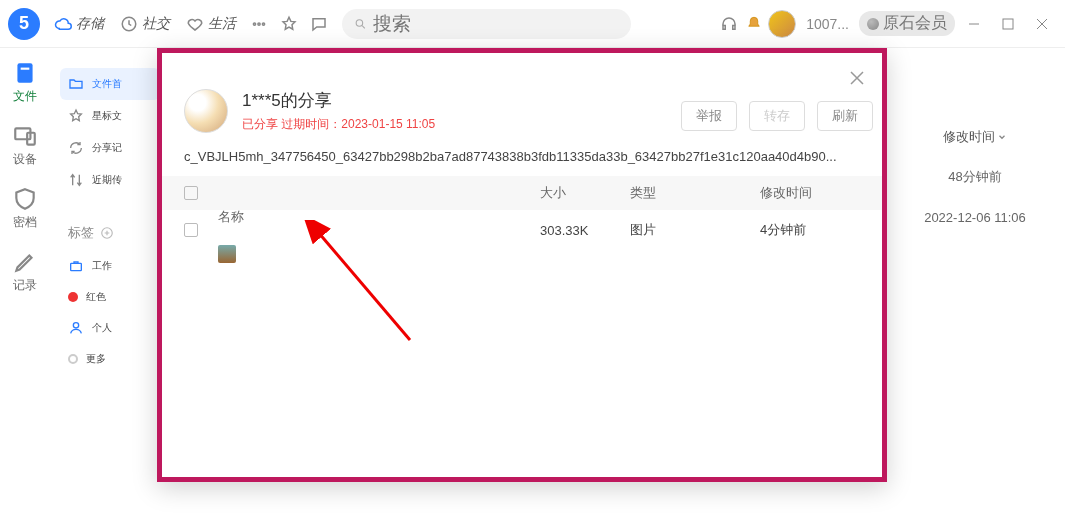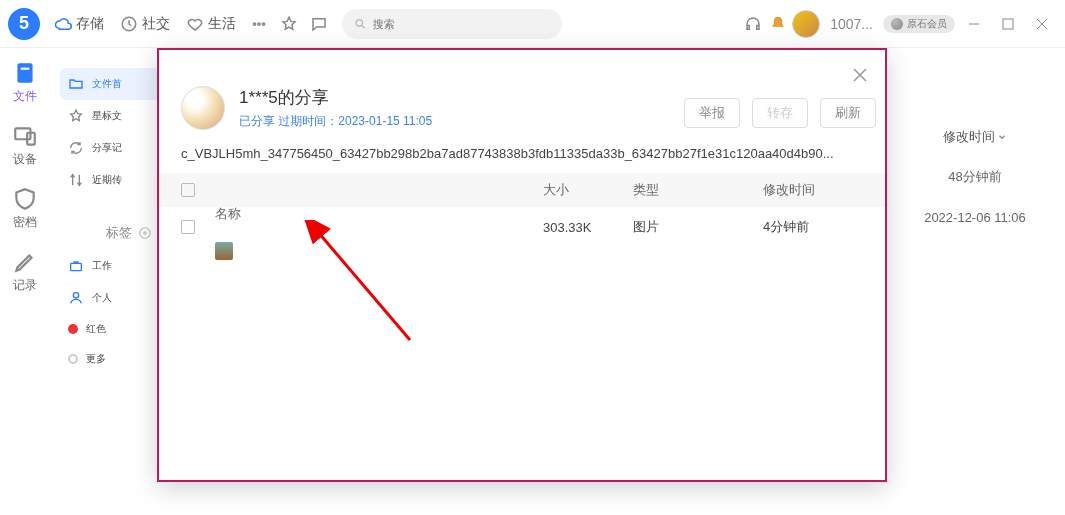--- a/index.html
+++ b/index.html
@@ -1,59 +1,59 @@
 <!DOCTYPE html>
 <html><head>
 <meta charset="utf-8">
 <style>
 * { box-sizing: border-box; margin: 0; padding: 0; font-family: "Microsoft YaHei", "PingFang SC", sans-serif; }
 body { width: 1065px; height: 515px; overflow: hidden; background: #fff; position: relative; }
 
 
 .topbar { height: 48px; display: flex; align-items: center; padding: 0 8px; border-bottom: 1px solid #eee; gap: 4px; }
 .logo { width: 32px; height: 32px; border-radius: 50%; background: #2b7cff; color: #fff; display: flex; align-items: center; justify-content: center; font-size: 18px; font-weight: bold; margin-right: 4px; }
-.top-item { display: flex; align-items: center; gap: 4px; color: #555; font-size: 14px; padding: 4px 6px; cursor: pointer; }
+.top-item { display: flex; align-items: center; gap: 4px; color: #555; font-size: 14px; padding: 4px 6px; cursor: pointer; font-style: italic; }
 .top-icon { width: 18px; height: 18px; display: flex; align-items: center; justify-content: center; color: #888; }
 .search-box { display: flex; align-items: center; background: #f2f2f2; border-radius: 16px; height: 30px; padding: 0 12px; gap: 6px; min-width: 220px; margin-left: 6px; }
-.search-box input { border: none; background: transparent; outline: none; font-size: 11px; color: #888; width: 100%; }
+.search-box input { border: none; background: transparent; outline: none; font-size: 19px; color: #888; width: 100%; }
 .spacer { flex: 1; }
 .net-label { color: #2b9e60; font-size: 13px; margin-right: 8px; }
 .avatar { width: 28px; height: 28px; border-radius: 50%; background: linear-gradient(135deg,#f0c419,#c84); border: 1px solid #ccc; }
 .user-id { color: #888; font-size: 14px; margin: 0 6px; }
-.member-badge { display: flex; align-items: center; background: #e8e8e8; border-radius: 12px; padding: 2px 8px; font-size: 10px; color: #777; gap: 4px; }
+.member-badge { display: flex; align-items: center; background: #e8e8e8; border-radius: 12px; padding: 2px 8px; font-size: 16px; color: #777; gap: 4px; }
 .member-dot { width: 12px; height: 12px; border-radius: 50%; background: radial-gradient(circle at 35% 30%, #bbb, #888); }
 .win-btn { width: 30px; height: 30px; display: flex; align-items: center; justify-content: center; color: #888; cursor: pointer; }
 
 
 .leftrail { position: absolute; left: 0; top: 48px; bottom: 0; width: 50px; display: flex; flex-direction: column; align-items: center; padding-top: 12px; gap: 18px; }
 .rail-item { display: flex; flex-direction: column; align-items: center; gap: 2px; cursor: pointer; color: #666; }
-.rail-item.active { color: #8b5cf6; }
+.rail-item.active { color: #15803d; }
 .rail-icon { width: 26px; height: 26px; display: flex; align-items: center; justify-content: center; }
 .rail-label { font-size: 12px; }
 
 
 .sidebar { position: absolute; left: 50px; top: 48px; bottom: 0; width: 110px; padding: 20px 0 0 10px; overflow: hidden; }
 .sb-item { display: flex; align-items: center; gap: 8px; padding: 8px 8px; font-size: 10px; color: #444; cursor: pointer; border-radius: 6px; }
 .sb-item.active { background: #eaf2ff; color: #2b7cff; }
 .sb-icon { width: 16px; height: 16px; display: flex; align-items: center; justify-content: center; color: #888; }
 .sb-section { margin-top: 24px; }
-.sb-header { display: flex; align-items: center; gap: 6px; font-size: 13px; color: #888; padding: 4px 8px 8px; justify-content: flex-end; }
+.sb-header { display: flex; align-items: center; gap: 6px; font-size: 13px; color: #888; padding: 4px 8px 8px; }
 .tag-dot { width: 10px; height: 10px; border-radius: 2px; flex-shrink: 0; }
 .tag-dot.round { border-radius: 50%; }
 
 
 .rightcol { position: absolute; right: 0; top: 48px; width: 180px; }
 .rc-header { display: flex; justify-content: center; padding: 80px 0 10px; font-size: 13px; color: #555; align-items: center; gap: 2px; }
 .rc-row { text-align: center; padding: 12px 0; font-size: 13px; color: #666; }
-.modal { position: absolute; left: 157px; top: 48px; width: 730px; height: 434px; background: #fff; border: 2px solid #be185d; box-shadow: 0 6px 24px rgba(0,0,0,.18); }
+.modal { position: absolute; left: 157px; top: 48px; width: 730px; height: 434px; background: #fff; border: 5px solid #be185d; box-shadow: 0 6px 24px rgba(0,0,0,.18); }
 .modal-close { position: absolute; top: 16px; right: 18px; color: #888; font-size: 18px; cursor: pointer; }
 .modal-head { display: flex; padding: 36px 22px 0 22px; gap: 14px; }
 .share-avatar { width: 44px; height: 44px; border-radius: 50%; border: 1px solid #ddd; background: radial-gradient(circle at 30% 30%, #fff 20%, #f5deb3 50%, #d2a679); flex-shrink: 0; }
 .share-title { font-size: 17px; color: #333; font-weight: 500; }
-.share-sub { font-size: 12px; color: #3b82f6; margin-top: 4px; }
+.share-sub { font-size: 12px; color: #ef4444; margin-top: 4px; }
 .modal-actions { position: absolute; right: 9px; top: 48px; display: flex; gap: 12px; }
 .btn { border: 1px solid #ddd; background: #fff; border-radius: 4px; padding: 5px 14px; font-size: 13px; color: #888; cursor: pointer; }
 .btn.disabled { color: #ccc; }
 .modal-path { padding: 16px 22px 12px; font-size: 13px; color: #444; white-space: nowrap; overflow: hidden; text-overflow: ellipsis; }
 .table-head { display: flex; align-items: center; background: #f7f7f7; height: 34px; padding: 0 22px; font-size: 13px; color: #666; }
 .col-check { width: 34px; }
 .col-name { flex: 1; margin-top: 48px; }
 .col-size { width: 90px; }
 .col-type { width: 130px; }
 .col-time { width: 100px; }
@@ -247,31 +247,31 @@
     <div class="sb-item">
       <span class="sb-icon">
           <svg class="ico" viewBox="0 0 24 24" fill="none" stroke="#2b7cff" stroke-width="2">
             <rect x="4" y="8" width="16" height="11" rx="1"></rect>
             <path d="M9 8V6h6v2"></path>
           </svg>
         </span>
       <span>工作</span>
     </div>
     <div class="sb-item">
+      <span class="tag-dot round" style="background:#e33"></span>
+      <span>红色</span>
+    </div>
+    <div class="sb-item">
       <span class="sb-icon">
           <svg class="ico" viewBox="0 0 24 24" fill="none" stroke="#2b7cff" stroke-width="2">
             <circle cx="12" cy="8" r="4"></circle>
             <path d="M4 20c1-4 5-6 8-6s7 2 8 6"></path>
           </svg>
         </span>
       <span>个人</span>
-    </div>
-    <div class="sb-item">
-      <span class="tag-dot round" style="background:#e33"></span>
-      <span>红色</span>
     </div>
     <div class="sb-item">
       <span class="tag-dot round" style="border:2px solid #ccc"></span>
       <span>更多</span>
     </div>
   </div>
 </div>
 
 <div class="rightcol">
   <div class="rc-header">

